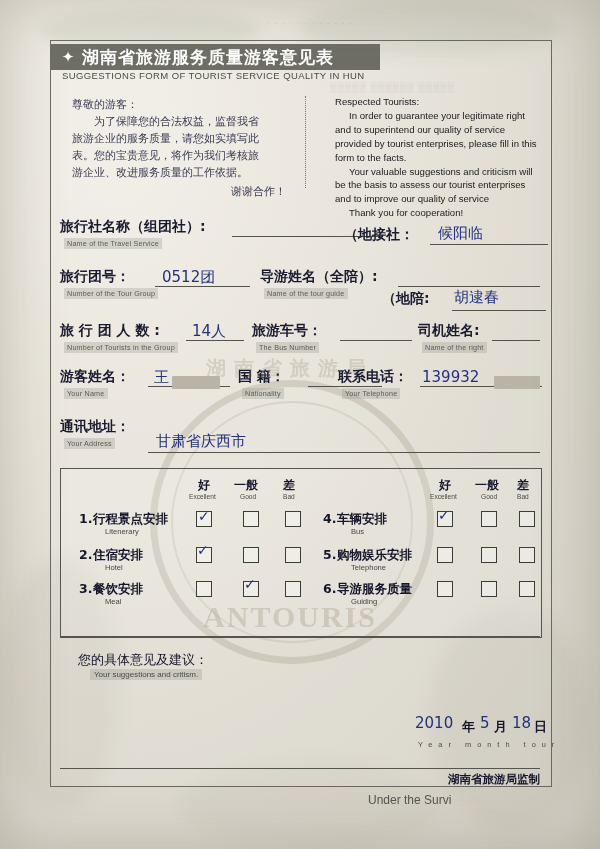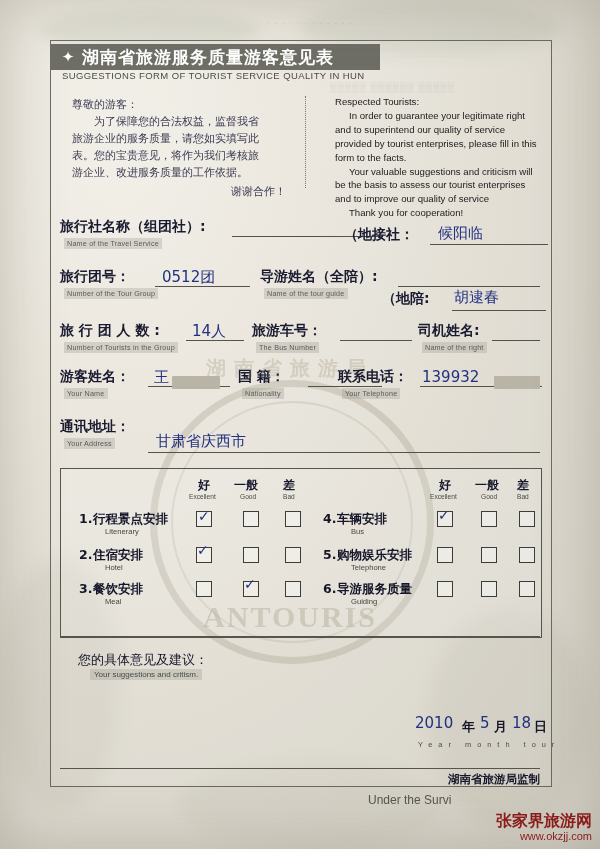--- a/index.html
+++ b/index.html
@@ -350,18 +350,14 @@
     <span class="date-cn" style="position:absolute;left:134px;top:0;">日</span>
   </div>
   <div class="date-sub">Year      month      tour</div>
 
   <div class="foot-line"></div>
   <div class="foot-cn">湖南省旅游局监制</div>
   <div class="foot-en">Under the   Survi</div>
 
   <div class="edge-shadow"></div>
 
-  <div class="site">
-    <div class="site-cn">张家界旅游网</div>
-    <div class="site-url">www.okzjj.com</div>
-  </div>
 
 </div>
 
 </body></html>

